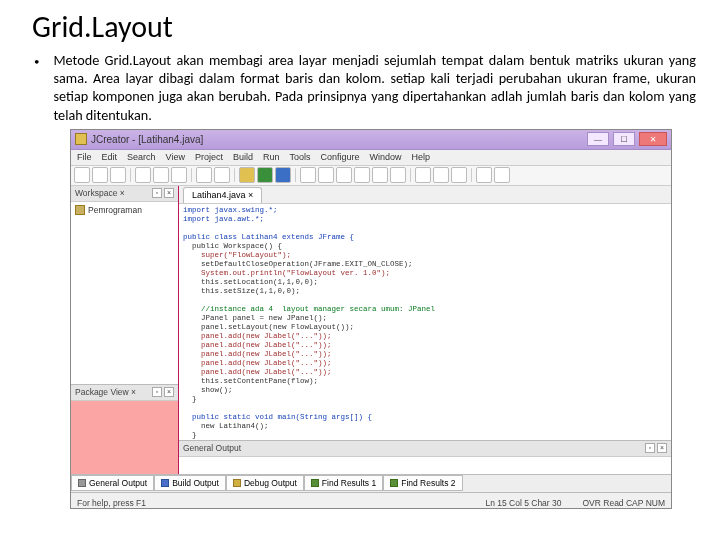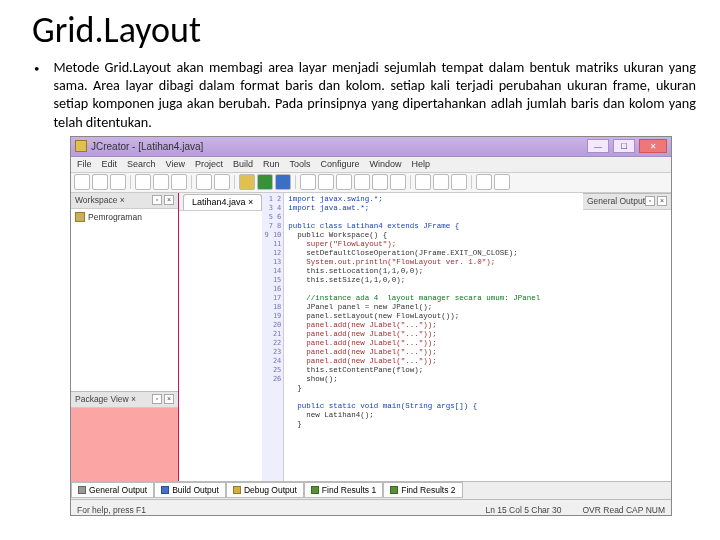--- a/index.html
+++ b/index.html
@@ -5,21 +5,21 @@
   * { margin: 0; padding: 0; box-sizing: border-box; }
   body {
     width: 720px;
     height: 540px;
     background: #fff;
     font-family: Calibri, Arial, sans-serif;
     padding: 8px 24px 10px 24px;
     overflow: hidden;
   }
   .title {
-    font-size: 36px;
+    font-size: 30px;
     font-weight: 400;
     margin-bottom: 6px;
     margin-left: 8px;
   }
   .body-row { display: flex; gap: 14px; margin-left: 10px; }
   .bullet { font-size: 11px; line-height: 18px; padding-top: 2px; }
   .body-text { font-size: 14.2px; line-height: 1.28; text-align: justify; }
   .ide-wrap {
     margin: 5px 0 0 46px;
     width: 602px;
@@ -55,21 +55,21 @@
   .midrow { flex:1; display:flex; min-height:0; }
   .leftcol { width:108px; border-right:1px solid #be185d; display:flex; flex-direction:column; background:#fca5a5; }
   .pane-title { height:16px; background:#e5e5e5; border-bottom:1px solid #ccc; display:flex; align-items:center; justify-content:space-between; padding:0 4px; font-size:8.5px; color:#444; }
   .pane-x { display:flex; gap:2px; }
   .pane-x span { width:10px; height:10px; border:1px solid #aaa; background:#fff; font-size:7px; text-align:center; line-height:8px; }
   .tree { flex:1; background:#fff; padding:3px 4px; font-size:8.5px; color:#333; overflow:hidden; }
   .tree-item { display:flex; align-items:center; gap:3px; margin-bottom:2px; }
   .ticon { width:10px; height:10px; background:#c8b060; border:1px solid #9a7a20; }
   .ticon.blue { background:#4a6fc9; border-color:#2a4f99; }
   .leftcol .bottom { border-top:1px solid #bbb; height:90px; display:flex; flex-direction:column; }
-  .editor { flex:1; display:flex; flex-direction:row; background:#fff; min-width:0; }
+  .editor { flex:1; display:flex; flex-direction:column; background:#fff; min-width:0; }
   .tabs { height:18px; background:#f0f0f0; border-bottom:1px solid #ccc; display:flex; align-items:flex-end; padding-left:4px; }
   .tab { height:16px; background:#fff; border:1px solid #bbb; border-bottom:none; padding:0 8px; font-size:9px; display:flex; align-items:center; border-radius:3px 3px 0 0; }
   .code { flex:1; display:flex; min-height:0; }
   .gutter { width:22px; background:#eef; border-right:1px solid #ccd; padding:2px 2px; text-align:right; font-size:7px; color:#77a; line-height:9px; font-family:monospace; }
   .lines { flex:1; padding:2px 4px; font-size:7.5px; line-height:9px; font-family:"Courier New",monospace; color:#333; white-space:pre; overflow:hidden; }
   .lines .kw { color:#1a43b8; }
   .lines .cm { color:#0a7a20; }
   .lines .st { color:#a03030; }
   .output { height:34px; border-top:1px solid #bbb; background:#f3f3f3; display:flex; flex-direction:column; }
   .output .body { flex:1; background:#fff; }
@@ -169,46 +169,20 @@
             </div>
         </div>
       </div>
     </div>
 
     <div class="editor">
       <div class="tabs">
         <div class="tab">Latihan4.java ×</div>
       </div>
       <div class="code">
-        <div class="gutter">1
-2
-3
-4
-5
-6
-7
-8
-9
-10
-11
-12
-13
-14
-15
-16
-17
-18
-19
-20
-21
-22
-23
-24
-25
-26</div>
         <div class="lines"><span class="kw">import javax.swing.*;</span>
 <span class="kw">import java.awt.*;</span>
 <span></span>
 <span class="kw">public class Latihan4 extends JFrame {</span>
 <span>  public Workspace() {</span>
 <span class="st">    super("FlowLayout");</span>
 <span>    setDefaultCloseOperation(JFrame.EXIT_ON_CLOSE);</span>
 <span class="st">    System.out.println("FlowLayout ver. 1.0");</span>
 <span>    this.setLocation(1,1,0,0);</span>
 <span>    this.setSize(1,1,0,0);</span>

